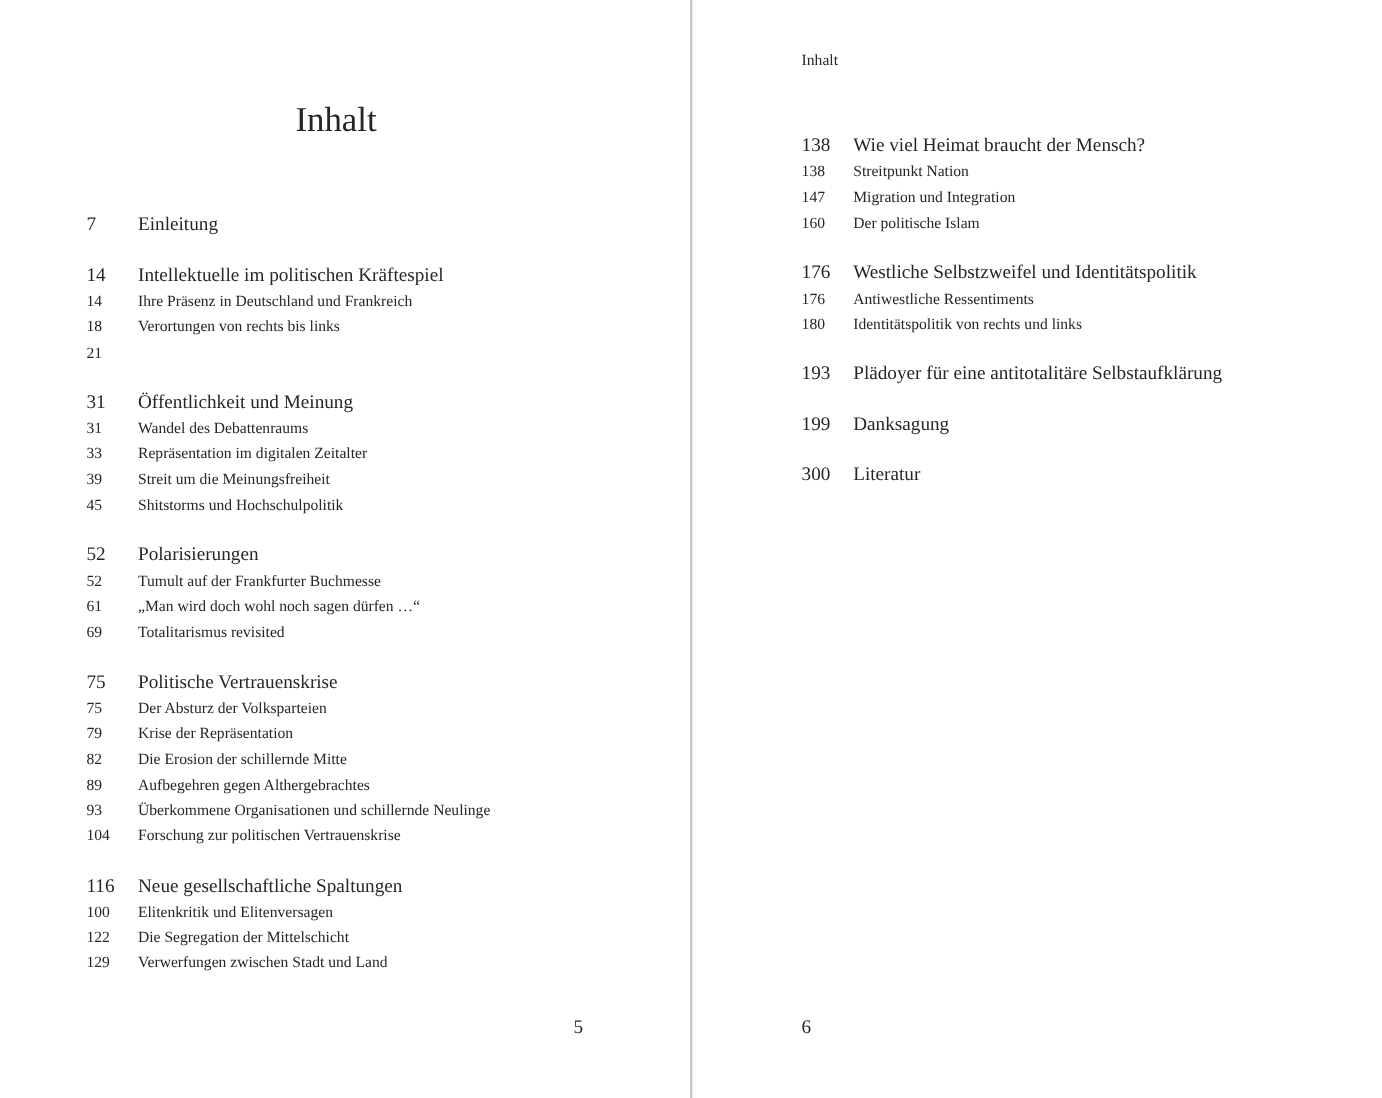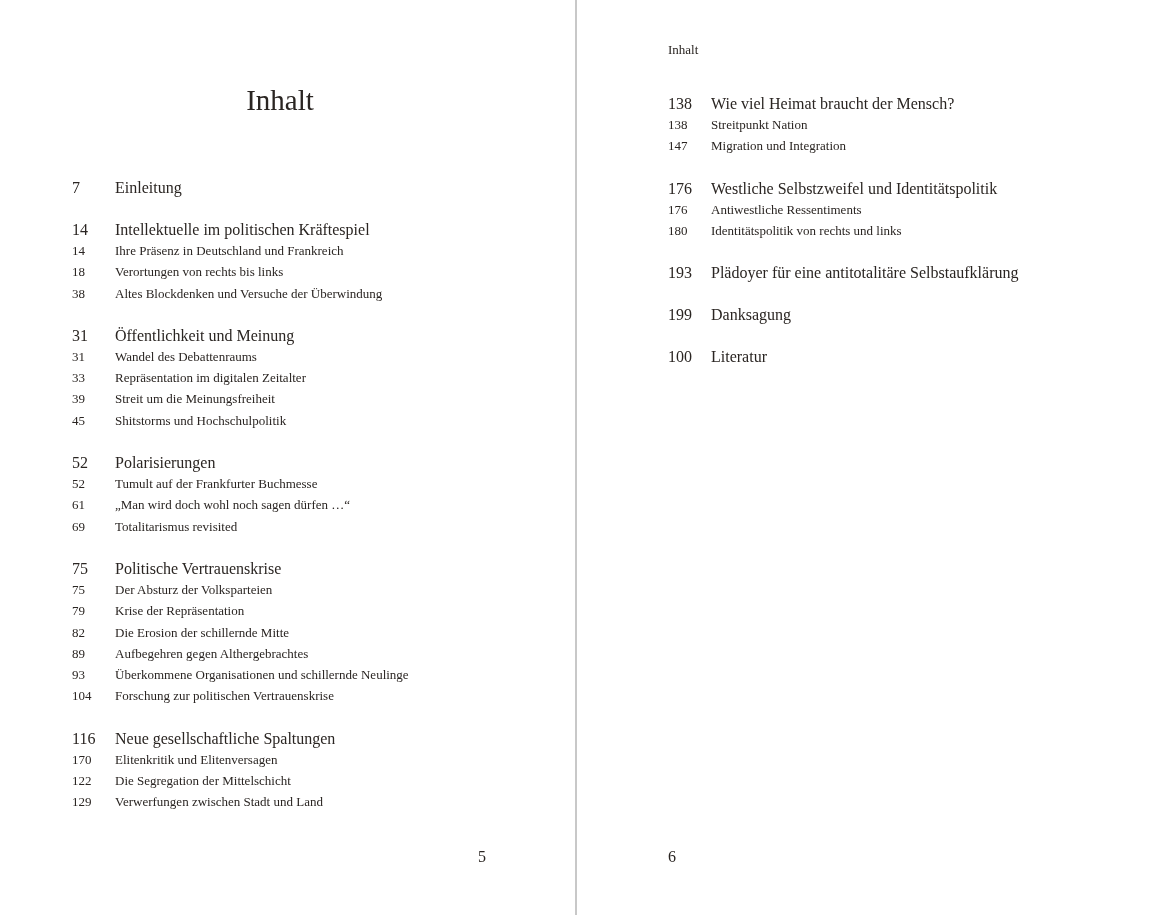--- a/index.html
+++ b/index.html
@@ -11,21 +11,21 @@
   .page { position: absolute; top: 0; height: 779px; text-decoration: underline; }
   .page-left { left: 0; width: 575px; }
   .page-right { left: 578px; width: 574px; }
   .divider { position: absolute; left: 575px; top: 0; width: 2px; height: 915px; background: #c8c8c8; }
 
   .title { position: absolute; left: 0; width: 560px; top: 84px; text-align: center; font-size: 29px; font-weight: normal; margin: 0; }
   .running-head { position: absolute; left: 90px; top: 42px; font-size: 13px; }
 
   .toc { position: absolute; }
   .toc-left { left: 72px; top: 179px; }
-  .toc-right { left: 90px; top: 95px; }
+  .toc-right { left: 90px; top: 113px; }
 
   .chapter { margin: 0; }
   .chap-row { display: flex; align-items: baseline; height: 22px; font-size: 16px; }
   .sub-row { display: flex; align-items: baseline; height: 21.3px; font-size: 13px; }
   .num { display: inline-block; width: 43px; }
   .gap-after { margin-bottom: 20px; }
 
   .folio { position: absolute; top: 848px; font-size: 16px; }
   .folio-left { left: 478px; }
   .folio-right { left: 90px; }
@@ -49,22 +49,21 @@
         </div>
         <div class="sub-row">
           <span class="num">14</span>
           <span>Ihre Präsenz in Deutschland und Frankreich</span>
         </div>
         <div class="sub-row">
           <span class="num">18</span>
           <span>Verortungen von rechts bis links</span>
         </div>
         <div class="sub-row">
-          <span class="num">38</span>
-          <span>Altes Blockdenken und Versuche der Überwindung</span>
+          <span class="num">21</span>
         </div>
       </div>
       <div class="chapter gap-after">
         <div class="chap-row">
           <span class="num">31</span>
           <span>Öffentlichkeit und Meinung</span>
         </div>
         <div class="sub-row">
           <span class="num">31</span>
           <span>Wandel des Debattenraums</span>
@@ -129,21 +128,21 @@
           <span class="num">104</span>
           <span>Forschung zur politischen Vertrauenskrise</span>
         </div>
       </div>
       <div class="chapter gap-after">
         <div class="chap-row">
           <span class="num">116</span>
           <span>Neue gesellschaftliche Spaltungen</span>
         </div>
         <div class="sub-row">
-          <span class="num">170</span>
+          <span class="num">100</span>
           <span>Elitenkritik und Elitenversagen</span>
         </div>
         <div class="sub-row">
           <span class="num">122</span>
           <span>Die Segregation der Mittelschicht</span>
         </div>
         <div class="sub-row">
           <span class="num">129</span>
           <span>Verwerfungen zwischen Stadt und Land</span>
         </div>
@@ -163,20 +162,24 @@
           <span>Wie viel Heimat braucht der Mensch?</span>
         </div>
         <div class="sub-row">
           <span class="num">138</span>
           <span>Streitpunkt Nation</span>
         </div>
         <div class="sub-row">
           <span class="num">147</span>
           <span>Migration und Integration</span>
         </div>
+        <div class="sub-row">
+          <span class="num">160</span>
+          <span>Der politische Islam</span>
+        </div>
       </div>
       <div class="chapter gap-after">
         <div class="chap-row">
           <span class="num">176</span>
           <span>Westliche Selbstzweifel und Identitätspolitik</span>
         </div>
         <div class="sub-row">
           <span class="num">176</span>
           <span>Antiwestliche Ressentiments</span>
         </div>
@@ -192,19 +195,19 @@
         </div>
       </div>
       <div class="chapter gap-after">
         <div class="chap-row">
           <span class="num">199</span>
           <span>Danksagung</span>
         </div>
       </div>
       <div class="chapter gap-after">
         <div class="chap-row">
-          <span class="num">100</span>
+          <span class="num">300</span>
           <span>Literatur</span>
         </div>
       </div>
     </div>
   <div class="folio folio-right">6</div>
 </div>
 
 </body></html>

